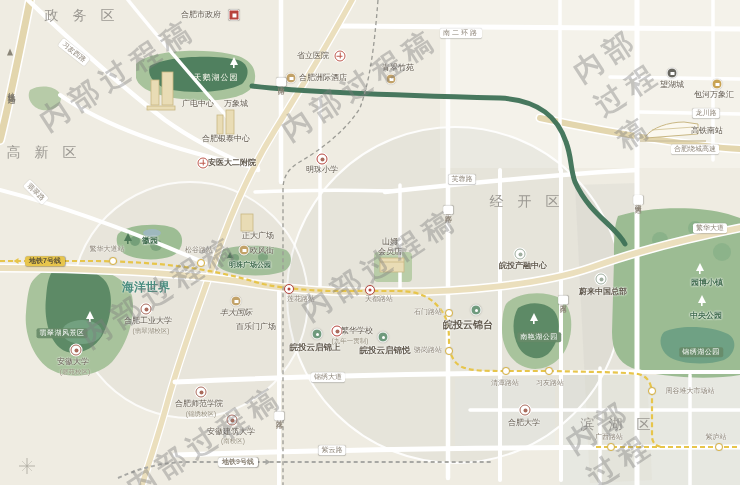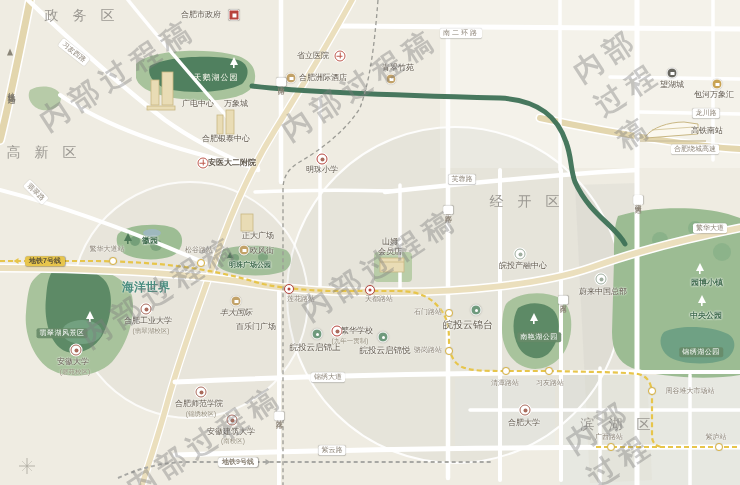--- a/index.html
+++ b/index.html
@@ -12,21 +12,21 @@
   .box{background:#fff;border-radius:2px;padding:1px 3px;color:#8c8376;font-size:7px;
        box-shadow:0 0 1px rgba(0,0,0,.25);}
   .vert{writing-mode:vertical-rl;letter-spacing:1px;padding:3px 1px;}
   .rot38{transform:translate(-50%,-50%) rotate(38deg);}
   .rot45{transform:translate(-50%,-50%) rotate(45deg);}
   .gbox{background:rgba(103,138,104,.9);color:#fff;border-radius:2px;padding:1px 3px;
         font-size:7px;letter-spacing:.5px;}
   .gtxt{color:#3f6b4d;font-weight:bold;text-shadow:0 0 2px #fff,0 0 2px #fff;font-size:8px;}
   .wtxt{color:#fdfaf1;font-size:8px;letter-spacing:1px;}
   .poi{font-size:8px;color:#5f574b;text-shadow:0 0 2px #fff,0 0 2px #fff;}
-  .bold{font-weight:normal;}
+  .bold{font-weight:bold;}
   .sub{font-size:6.5px;color:#97907f;text-shadow:0 0 2px #fff;}
   .sta{font-size:7px;color:#8b8376;text-shadow:0 0 2px #fff,0 0 2px #fff;}
   .teal{color:#4a8d7f;font-weight:bold;font-size:12px;text-shadow:0 0 2px #fff;}
   .mlab7{background:#e7c54b;color:#5d5338;font-size:7px;font-weight:bold;border-radius:3px;
          padding:1px 4px;box-shadow:0 0 1px rgba(0,0,0,.3);}
   .mlab9{background:#fff;color:#8b8376;font-size:7px;font-weight:bold;border-radius:3px;
          padding:1px 4px;box-shadow:0 0 1px rgba(0,0,0,.3);}
   .wm{position:absolute;z-index:6;transform:translate(-50%,-50%) rotate(-33deg);
       font-size:29px;font-weight:bold;letter-spacing:7px;color:rgba(125,125,125,.40);
       pointer-events:none;}

